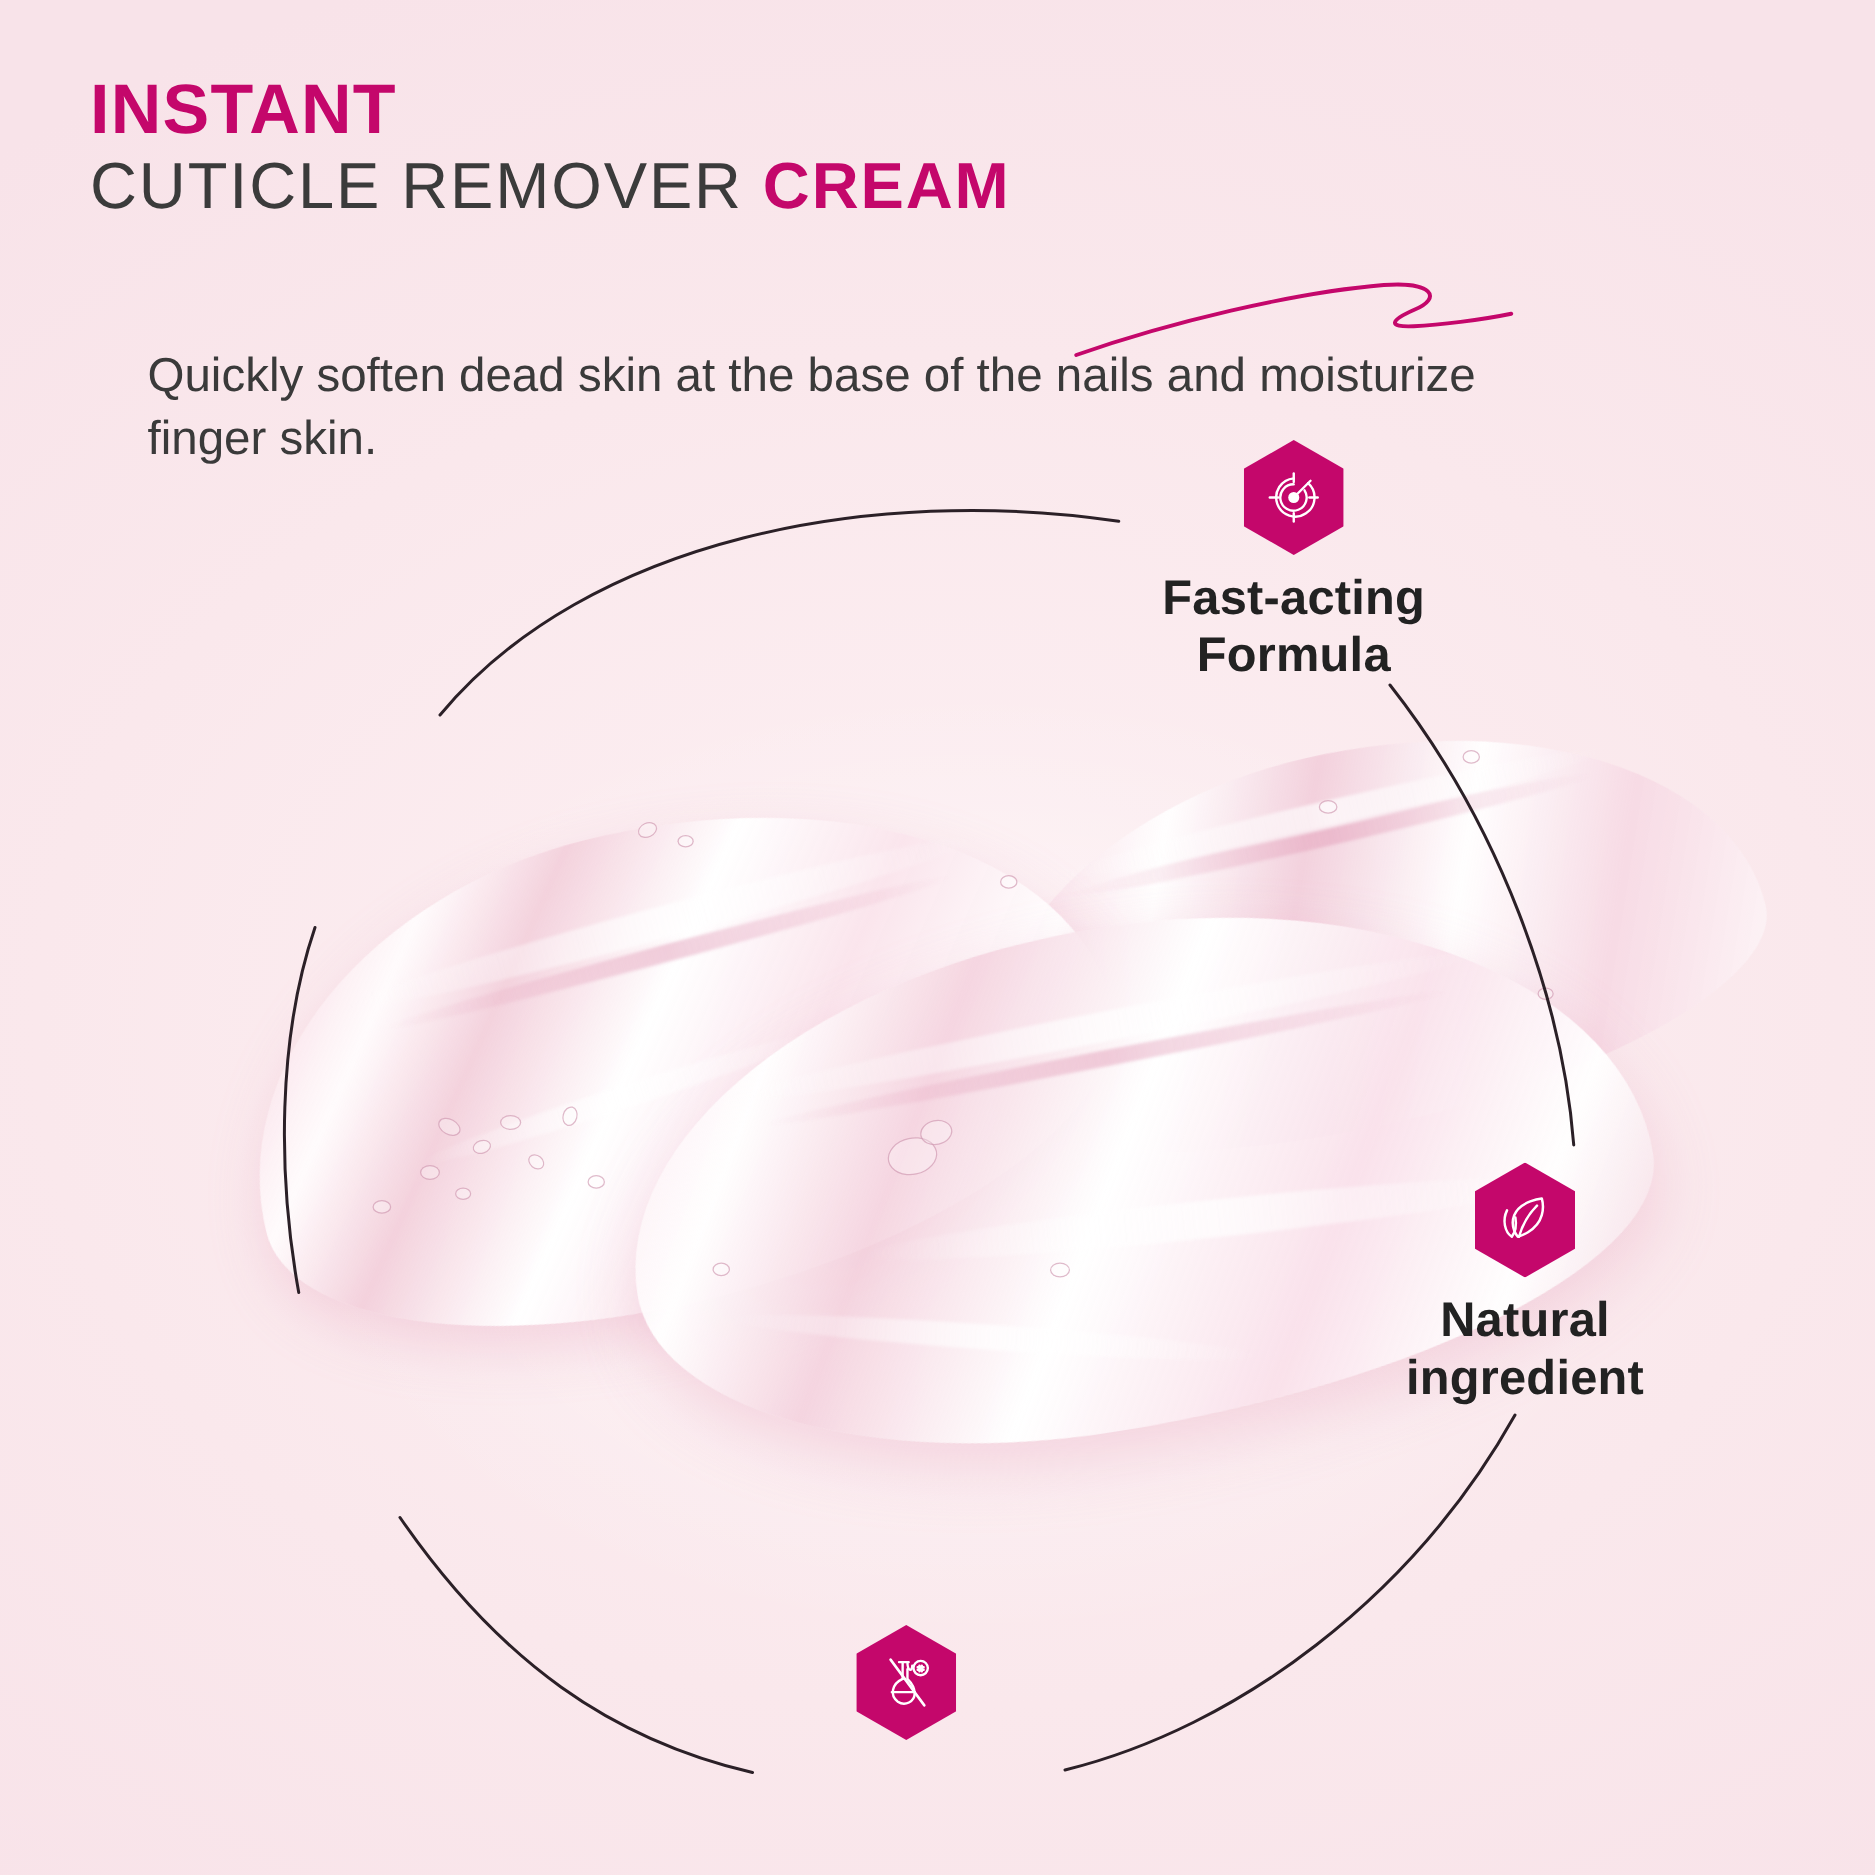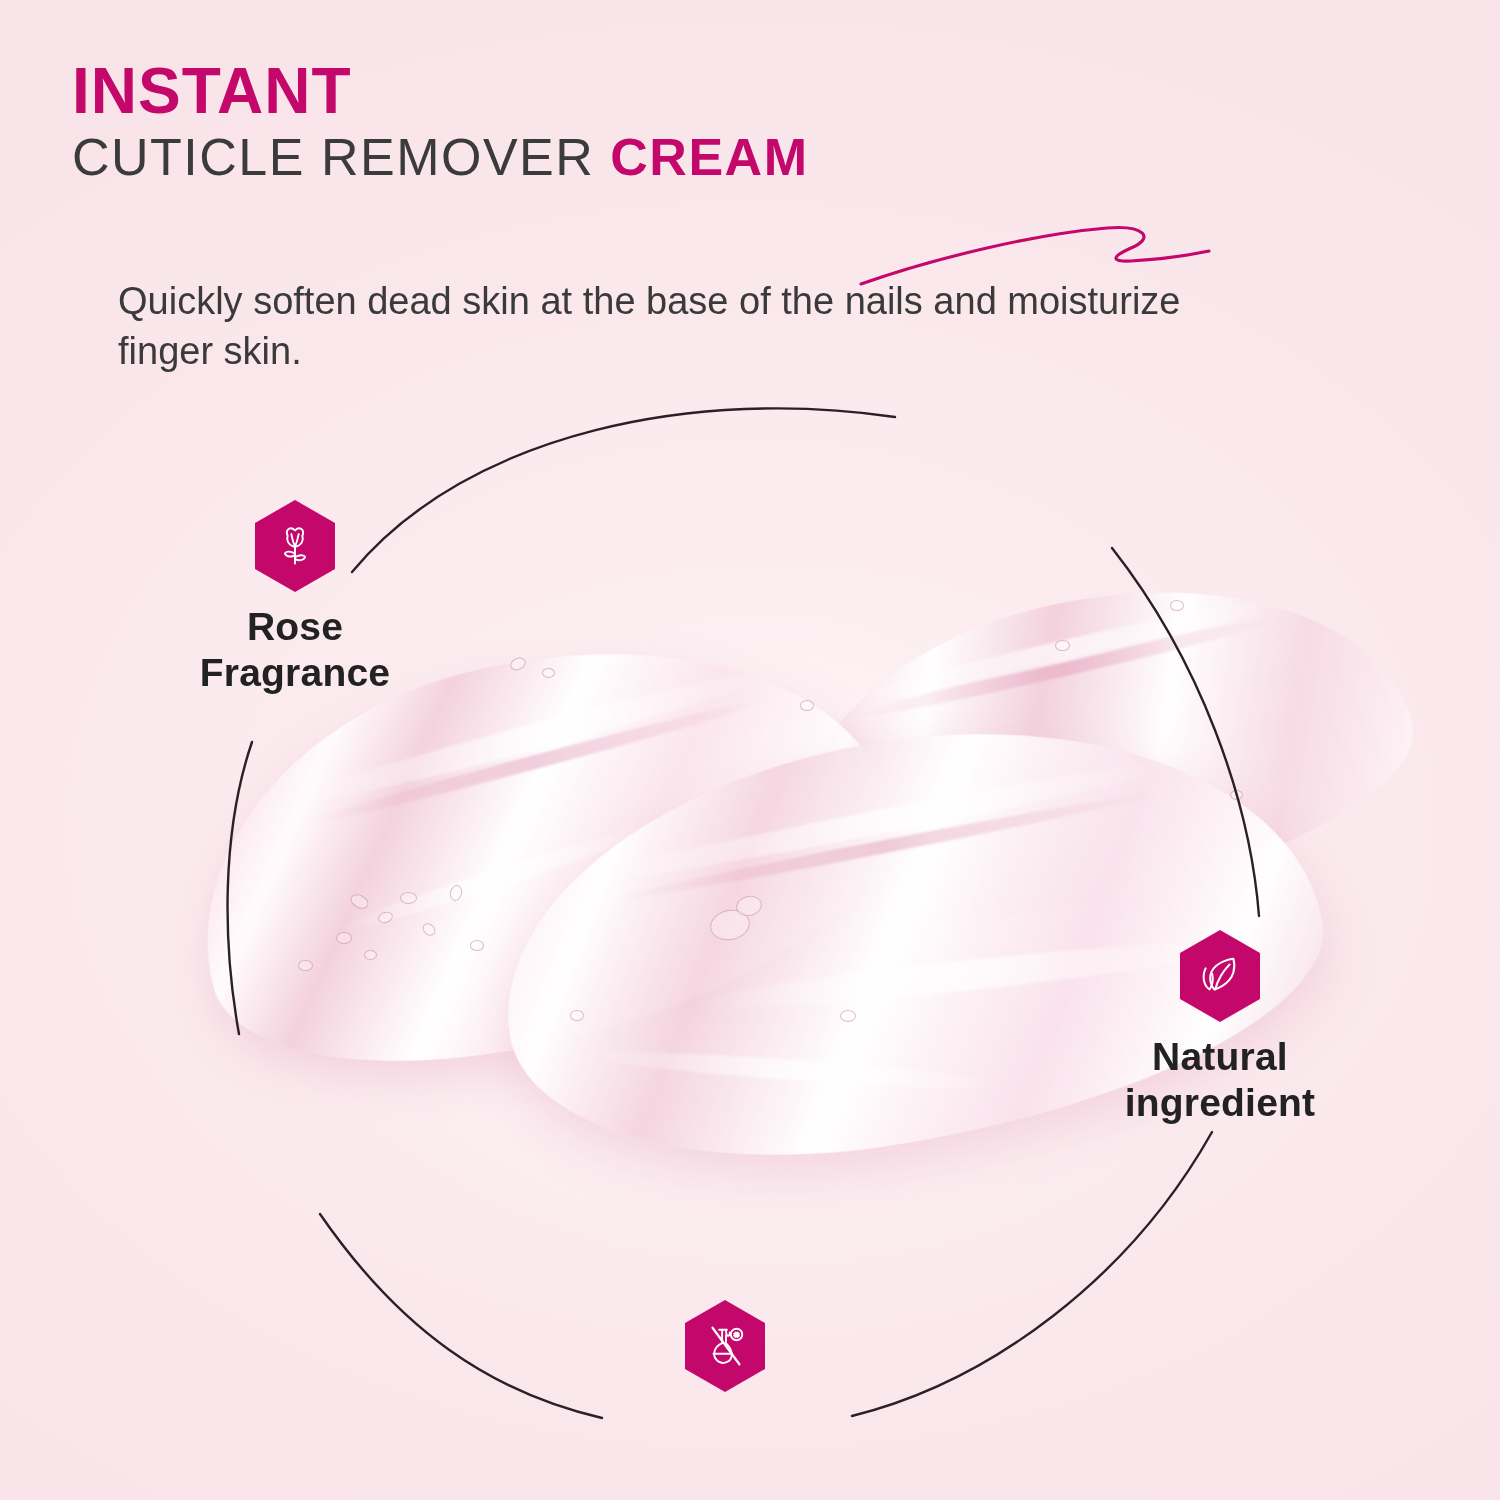--- a/index.html
+++ b/index.html
@@ -16,21 +16,21 @@
   .bg-wash{
     position:absolute;inset:0;
     background:
       radial-gradient(ellipse 900px 620px at 52% 62%, rgba(255,255,255,0.55) 0%, rgba(255,255,255,0.0) 62%),
       radial-gradient(ellipse 1200px 900px at 50% 55%, #fdf0f3 0%, #fae8ec 60%, #f8e3e9 100%);
   }
 
   
   .head{position:absolute;left:72px;top:60px;width:1250px;}
   .h-line1{
-    font-size:64px;font-weight:700;letter-spacing:1px;
+    font-size:56px;font-weight:700;letter-spacing:1px;
     color:#c4076b;line-height:0.98;margin:0;
     font-family:"Liberation Sans", sans-serif;
   }
   .h-line2{
     font-size:52px;font-weight:400;letter-spacing:1.5px;
     color:#3b3b3b;line-height:1.08;margin:6px 0 0 0;white-space:nowrap;
     font-family:"Liberation Sans", sans-serif;
   }
   .h-line2 .accent{color:#c4076b;font-weight:700;}
   .swoosh{position:absolute;left:855px;top:218px;width:360px;height:70px;pointer-events:none;}
@@ -173,37 +173,39 @@
     <div class="h-line1">INSTANT</div>
     <div class="h-line2"><span>CUTICLE REMOVER </span><span class="accent">CREAM</span></div>
   </div>
 
   <svg class="swoosh" viewBox="0 0 360 70">
     <path d="M6,66 C 80,40 180,16 252,10 C 290,7 300,20 276,30 C 258,38 254,44 276,43 C 296,42 330,38 354,33" fill="none" stroke="#c4076b" stroke-width="3.1" stroke-linecap="round"></path>
   </svg>
 
   <div class="sub">Quickly soften dead skin at the base of the nails and moisturize finger skin.</div>
 
-
-  <div class="feat f-rose">
+  <div class="feat f-fast">
     <div class="hex">
-      <svg width="44" height="46" viewBox="0 0 48 50">
-        <g fill="none" stroke="#ffffff" stroke-width="2.1" stroke-linecap="round" stroke-linejoin="round">
-          <path d="M16 14 C 13 7 19 3 24 8 C 29 3 35 7 32 14 C 33.5 18 32 24 24 26 C 16 24 14.5 18 16 14 Z"></path>
-          <path d="M20 12 C 21 17 22 21 24 26"></path>
-          <path d="M28 12 C 27 17 26 21 24 26"></path>
-          <path d="M24 26 L24 44"></path>
-          <path d="M24 33 C 18 30 14 31 13 33 C 14.5 37 20 37.5 24 35"></path>
-          <path d="M24 37 C 30 34 34 35 35 37 C 33.5 41 28 41.5 24 39"></path>
+      <svg width="46" height="46" viewBox="0 0 48 48">
+        <g fill="none" stroke="#ffffff" stroke-width="2" stroke-linecap="round">
+          <path d="M36 12 A16 16 0 1 1 24 8"></path>
+          <path d="M33 18 A11 11 0 1 1 24 13"></path>
+          <circle cx="24" cy="24" r="4.6" fill="#ffffff" stroke="none"></circle>
+          <path d="M24 24 L38 10"></path>
+          <path d="M24 4 L24 11"></path>
+          <path d="M24 37 L24 44"></path>
+          <path d="M4 24 L11 24"></path>
+          <path d="M37 24 L44 24"></path>
         </g>
       </svg>
     </div>
-    <div class="feat-label">Rose
-Fragrance</div>
-  </div>
+    <div class="feat-label">Fast-acting
+Formula</div>
+  </div>
+
 
   <div class="feat f-nat">
     <div class="hex">
       <svg width="46" height="46" viewBox="0 0 48 48">
         <g fill="none" stroke="#ffffff" stroke-width="2.1" stroke-linecap="round" stroke-linejoin="round">
           <path d="M38 6 C 38 6 20 8 15 20 C 11 30 18 38 18 38 C 18 38 34 34 38 20 C 40 13 38 6 38 6 Z"></path>
           <path d="M34 12 C 28 18 22 27 19 38"></path>
           <path d="M9 16 C 5 24 7 34 13 38 C 16 34 17 28 16 22"></path>
         </g>
       </svg>

